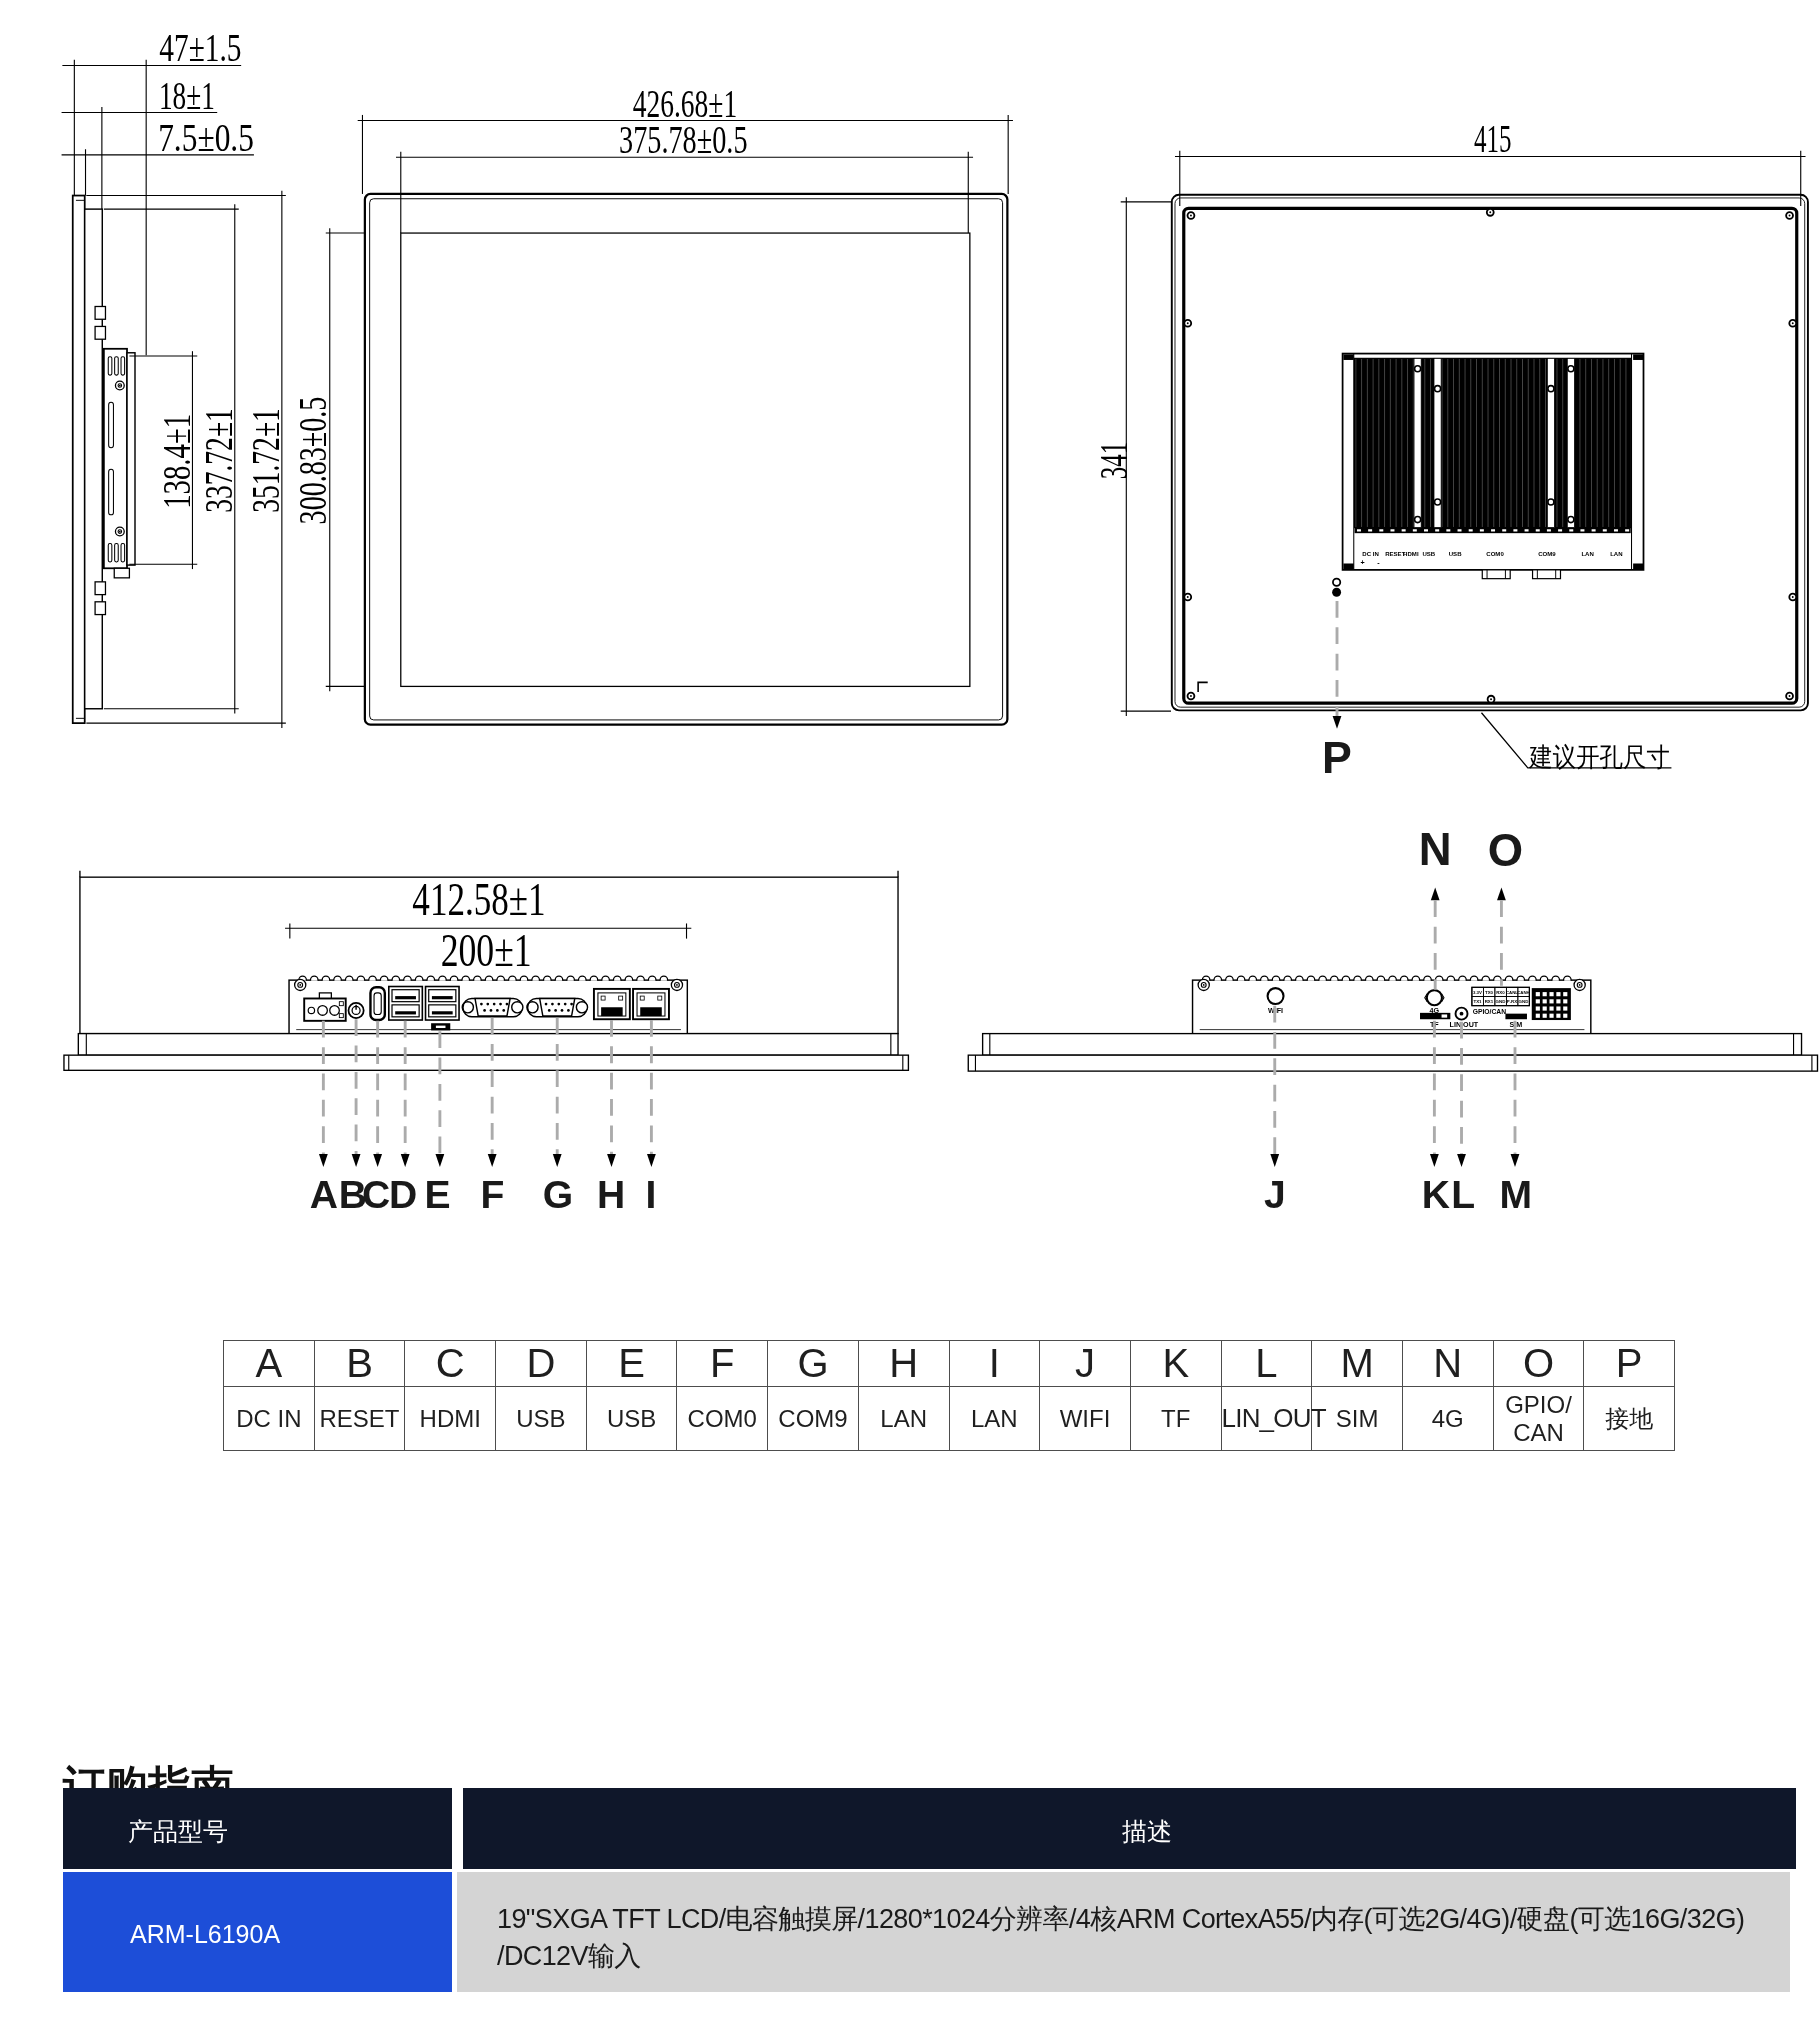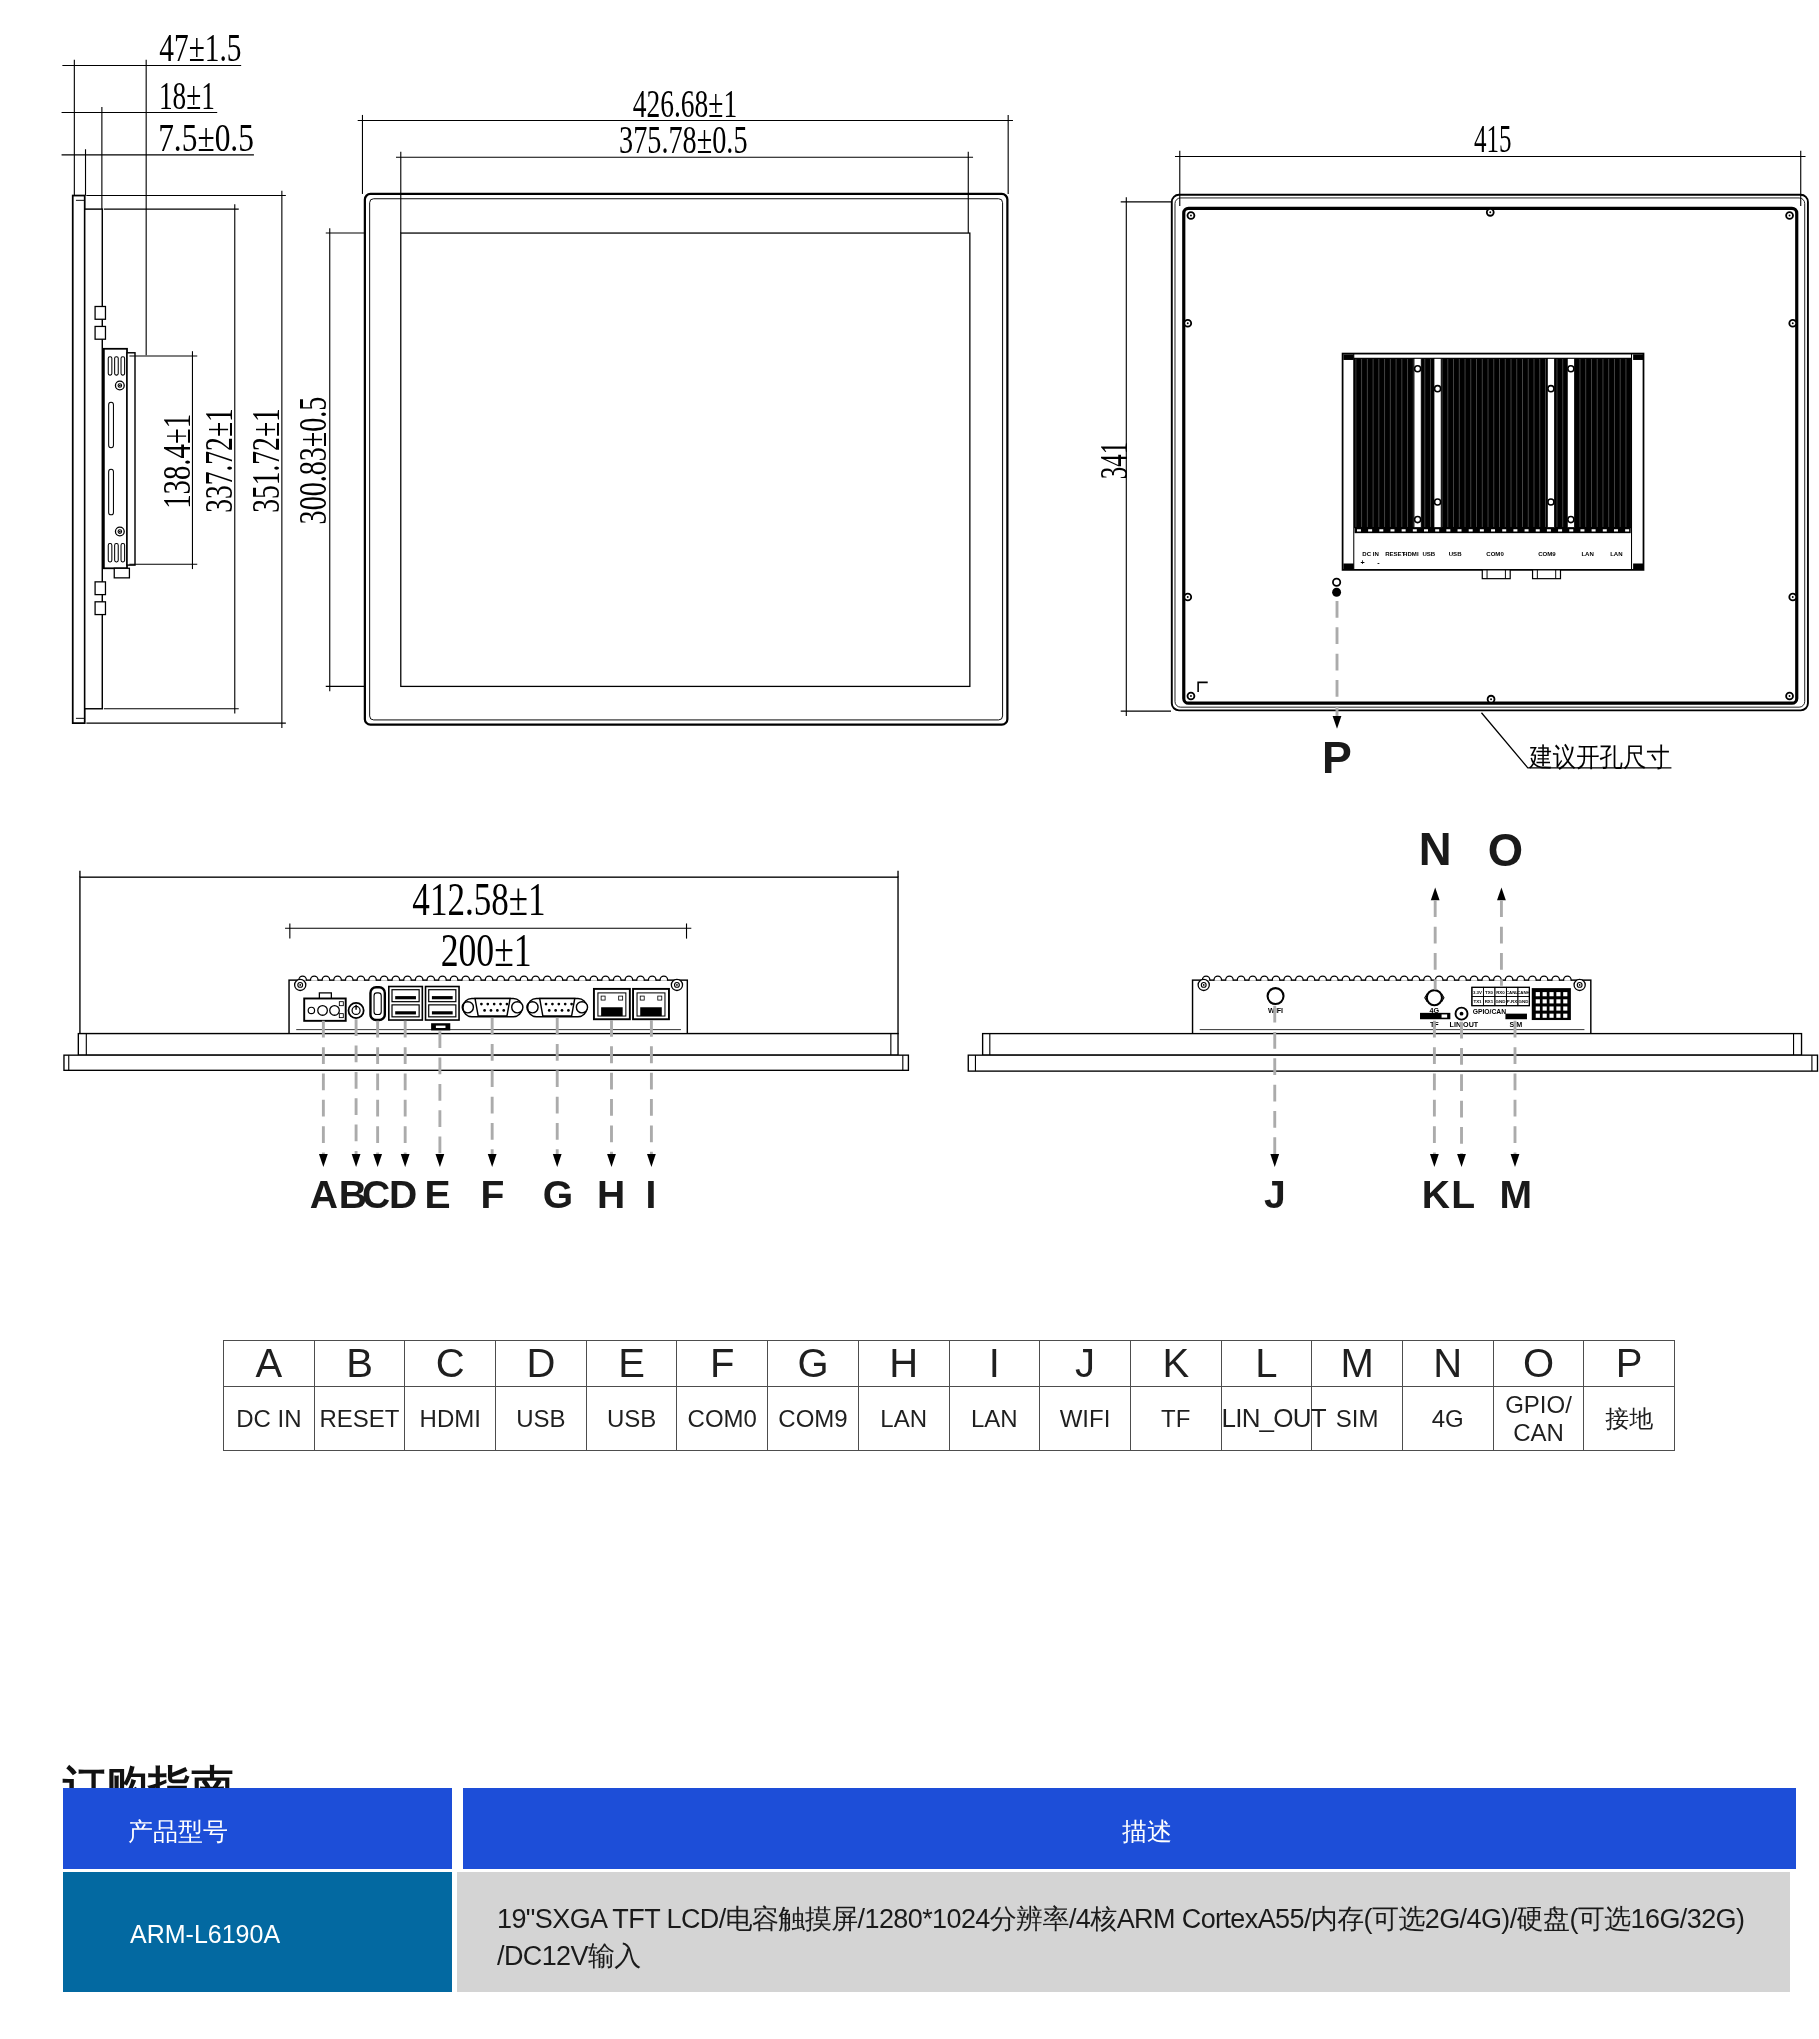--- a/index.html
+++ b/index.html
@@ -8,22 +8,22 @@
            font-family:"Liberation Sans", sans-serif; }
   svg { position:absolute; left:0; top:0; }
   table.ports { position:absolute; left:223px; top:1340px; width:1452px; height:109px;
        border-collapse:collapse; table-layout:fixed; }
   table.ports td { border:1.6px solid #4d4d4d; text-align:center; vertical-align:middle;
        font-size:40px; color:#1f1f1f; padding:0; height:45px; }
   table.ports td.s { font-size:24px; height:63px; letter-spacing:0; }
   .h1 { position:absolute; left:63px; top:1713px; font-size:42px; font-weight:bold; color:#111;
         letter-spacing:0.8px;margin-top:45px; }
   .ocell { position:absolute; color:#fff; font-size:25px; }
-  .g1 { background:#1d4ed8; }
-  .g2 { background:#0369a1; }
+  .g1 { background:#0f172a; }
+  .g2 { background:#1d4ed8; }
   .g3 { background:#d4d4d4; }
 </style>
 </head>
 <body>
 <div id="page">
 <svg width="1820" height="1293" viewBox="0 0 2280 1620">
 <defs>
 <pattern id="fins" width="7.2" height="12" patternUnits="userSpaceOnUse">
   <rect width="7.2" height="12" fill="#000"></rect>
   <rect x="6.1" width="0.9" height="12" fill="#5a5a5a"></rect>

